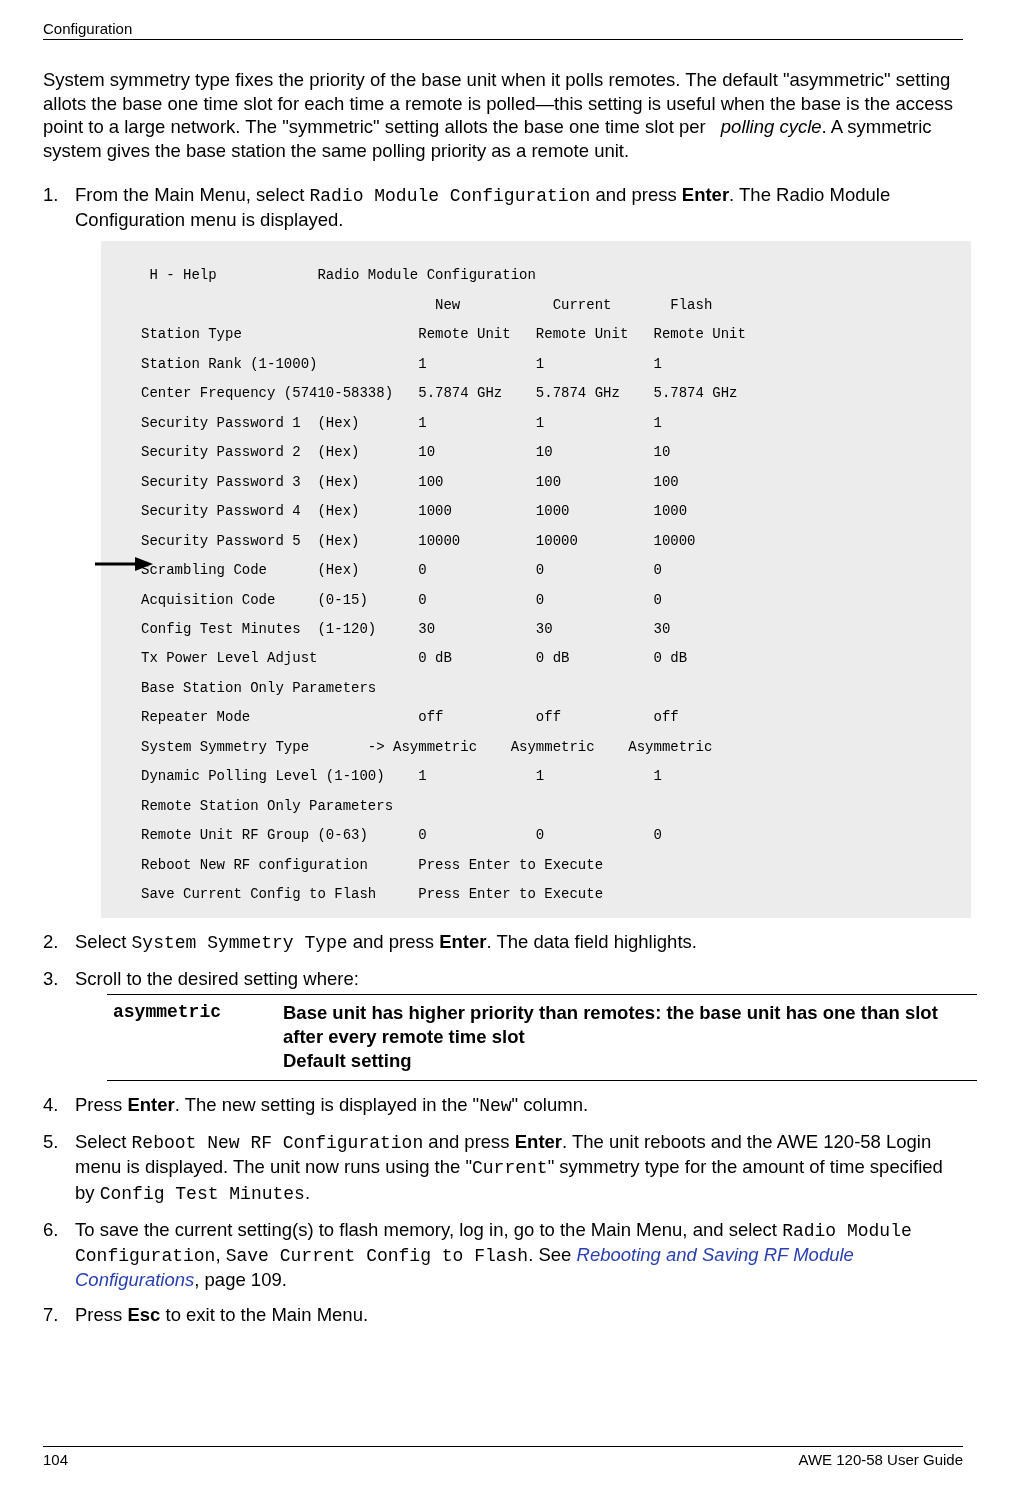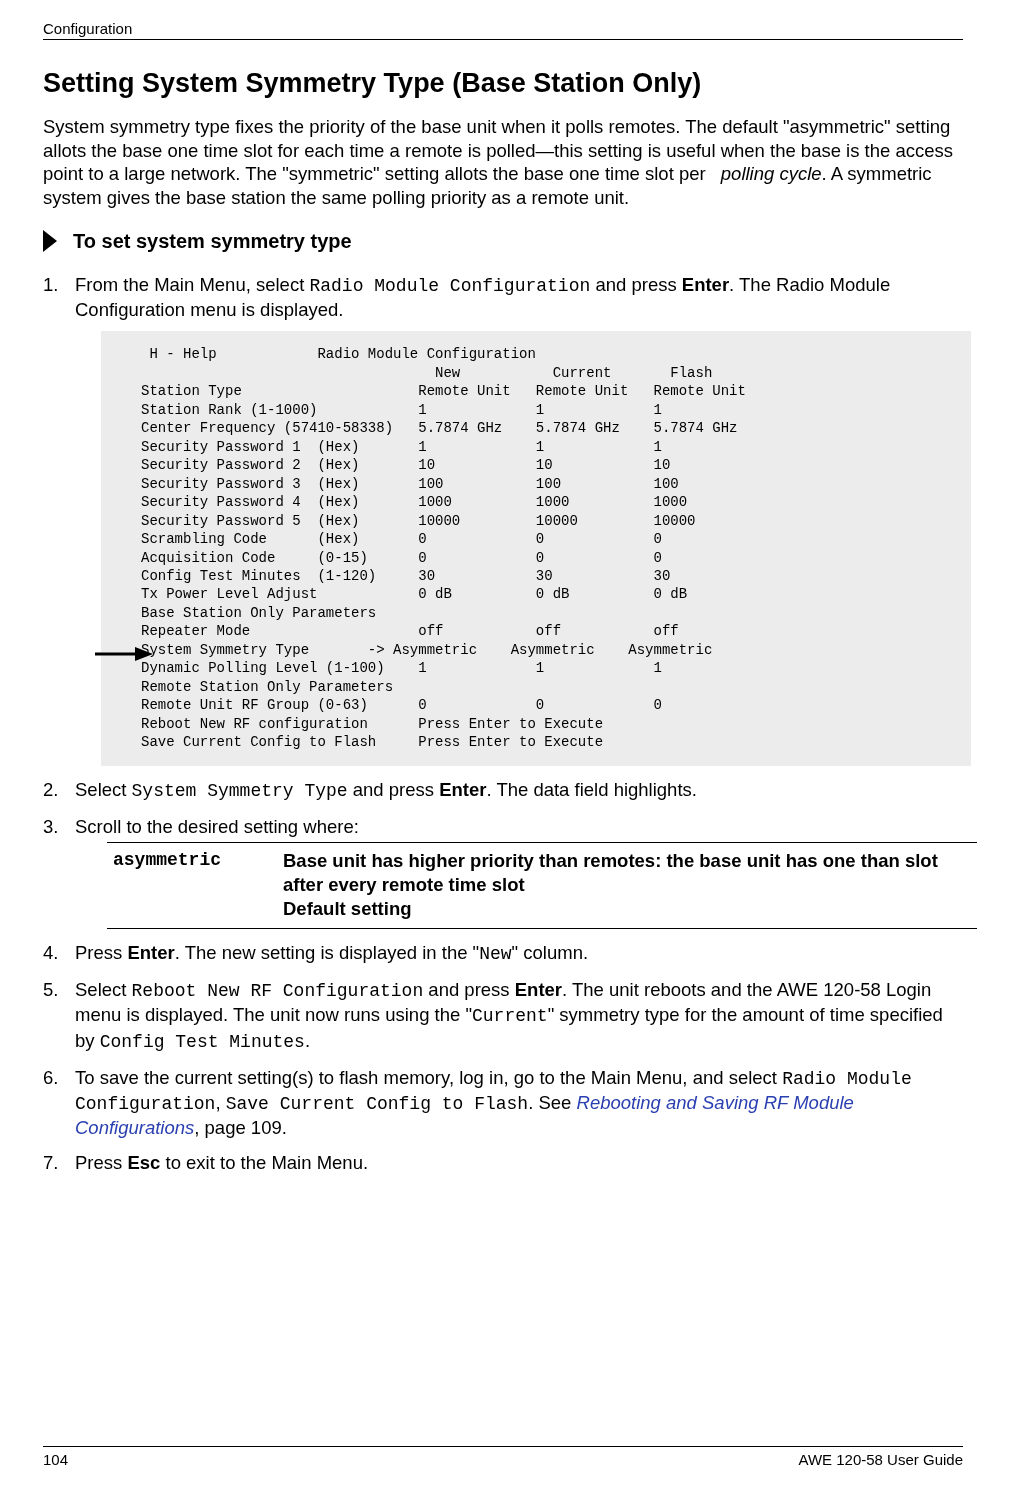--- a/index.html
+++ b/index.html
@@ -83,21 +83,21 @@
   .terminal {
     background: #ececec;
     font-family: "Courier New", Courier, monospace;
     font-size: 14px;
     line-height: 1.32;
     white-space: pre;
     padding: 14px 20px 14px 40px;
     box-sizing: border-box;
     width: 870px;
   }
-  .terminal .row { display: block; }
+  .terminal .row { display: block; margin-top: 11px; }
   .row-arrow {
     position: absolute;
     left: -6px;
     width: 58px;
     height: 14px;
   }
   .option-table {
     border-collapse: collapse;
     margin: 4px 0 10px 32px;
     width: 870px;
@@ -129,34 +129,25 @@
   }
 </style>
 </head>
 <body>
 
 <div class="page">
 
   <div class="running-head">Configuration</div>
   <hr class="head-rule">
 
-  <h1 class="section-title">Setting System Symmetry Type (Base Station Only)</h1>
 
   <p class="intro">
     <span>System symmetry type fixes the priority of the base unit when it polls remotes. The default "asymmetric" setting allots the base one time slot for each time a remote is polled—this setting is useful when the base is the access point to a large network. The "symmetric" setting allots the base one time slot per </span><span class="italic">polling cycle</span><span>. A symmetric system gives the base station the same polling priority as a remote unit.</span>
   </p>
 
-  <div class="procedure-head">
-    <span class="proc-arrow">
-      <svg width="20" height="22" viewBox="0 0 20 22">
-          <polygon points="0,0 0,22 14,11" fill="#000"></polygon>
-        </svg>
-    </span>
-    <span class="label">To set system symmetry type</span>
-  </div>
 
   <ol class="steps">
     <li>
       <span>From the Main Menu, select </span><span class="mono">Radio Module Configuration</span><span> and press </span><span class="bold">Enter</span><span>. The Radio Module Configuration menu is displayed.</span>
 
       <div class="terminal-wrap">
         <div class="terminal" id="terminal"><span class="row"> H - Help            Radio Module Configuration</span><span class="row">                                   New           Current       Flash</span><span class="row">Station Type                     Remote Unit   Remote Unit   Remote Unit</span><span class="row">Station Rank (1-1000)            1             1             1</span><span class="row">Center Frequency (57410-58338)   5.7874 GHz    5.7874 GHz    5.7874 GHz</span><span class="row">Security Password 1  (Hex)       1             1             1</span><span class="row">Security Password 2  (Hex)       10            10            10</span><span class="row">Security Password 3  (Hex)       100           100           100</span><span class="row">Security Password 4  (Hex)       1000          1000          1000</span><span class="row">Security Password 5  (Hex)       10000         10000         10000</span><span class="row">Scrambling Code      (Hex)       0             0             0</span><span class="row">Acquisition Code     (0-15)      0             0             0</span><span class="row">Config Test Minutes  (1-120)     30            30            30</span><span class="row">Tx Power Level Adjust            0 dB          0 dB          0 dB</span><span class="row">Base Station Only Parameters                                 </span><span class="row">Repeater Mode                    off           off           off</span><span class="row">System Symmetry Type       -&gt; Asymmetric    Asymmetric    Asymmetric</span><span class="row">Dynamic Polling Level (1-100)    1             1             1</span><span class="row">Remote Station Only Parameters                               </span><span class="row">Remote Unit RF Group (0-63)      0             0             0</span><span class="row"></span><span class="row">Reboot New RF configuration      Press Enter to Execute</span><span class="row">Save Current Config to Flash     Press Enter to Execute</span></div>
       <div class="row-arrow" style="top: 311.68px;"><svg width="58" height="14" viewBox="0 0 58 14">
               <line x1="0" y1="7" x2="42" y2="7" stroke="#000" stroke-width="3"></line>
               <polygon points="40,0 58,7 40,14" fill="#000"></polygon>

